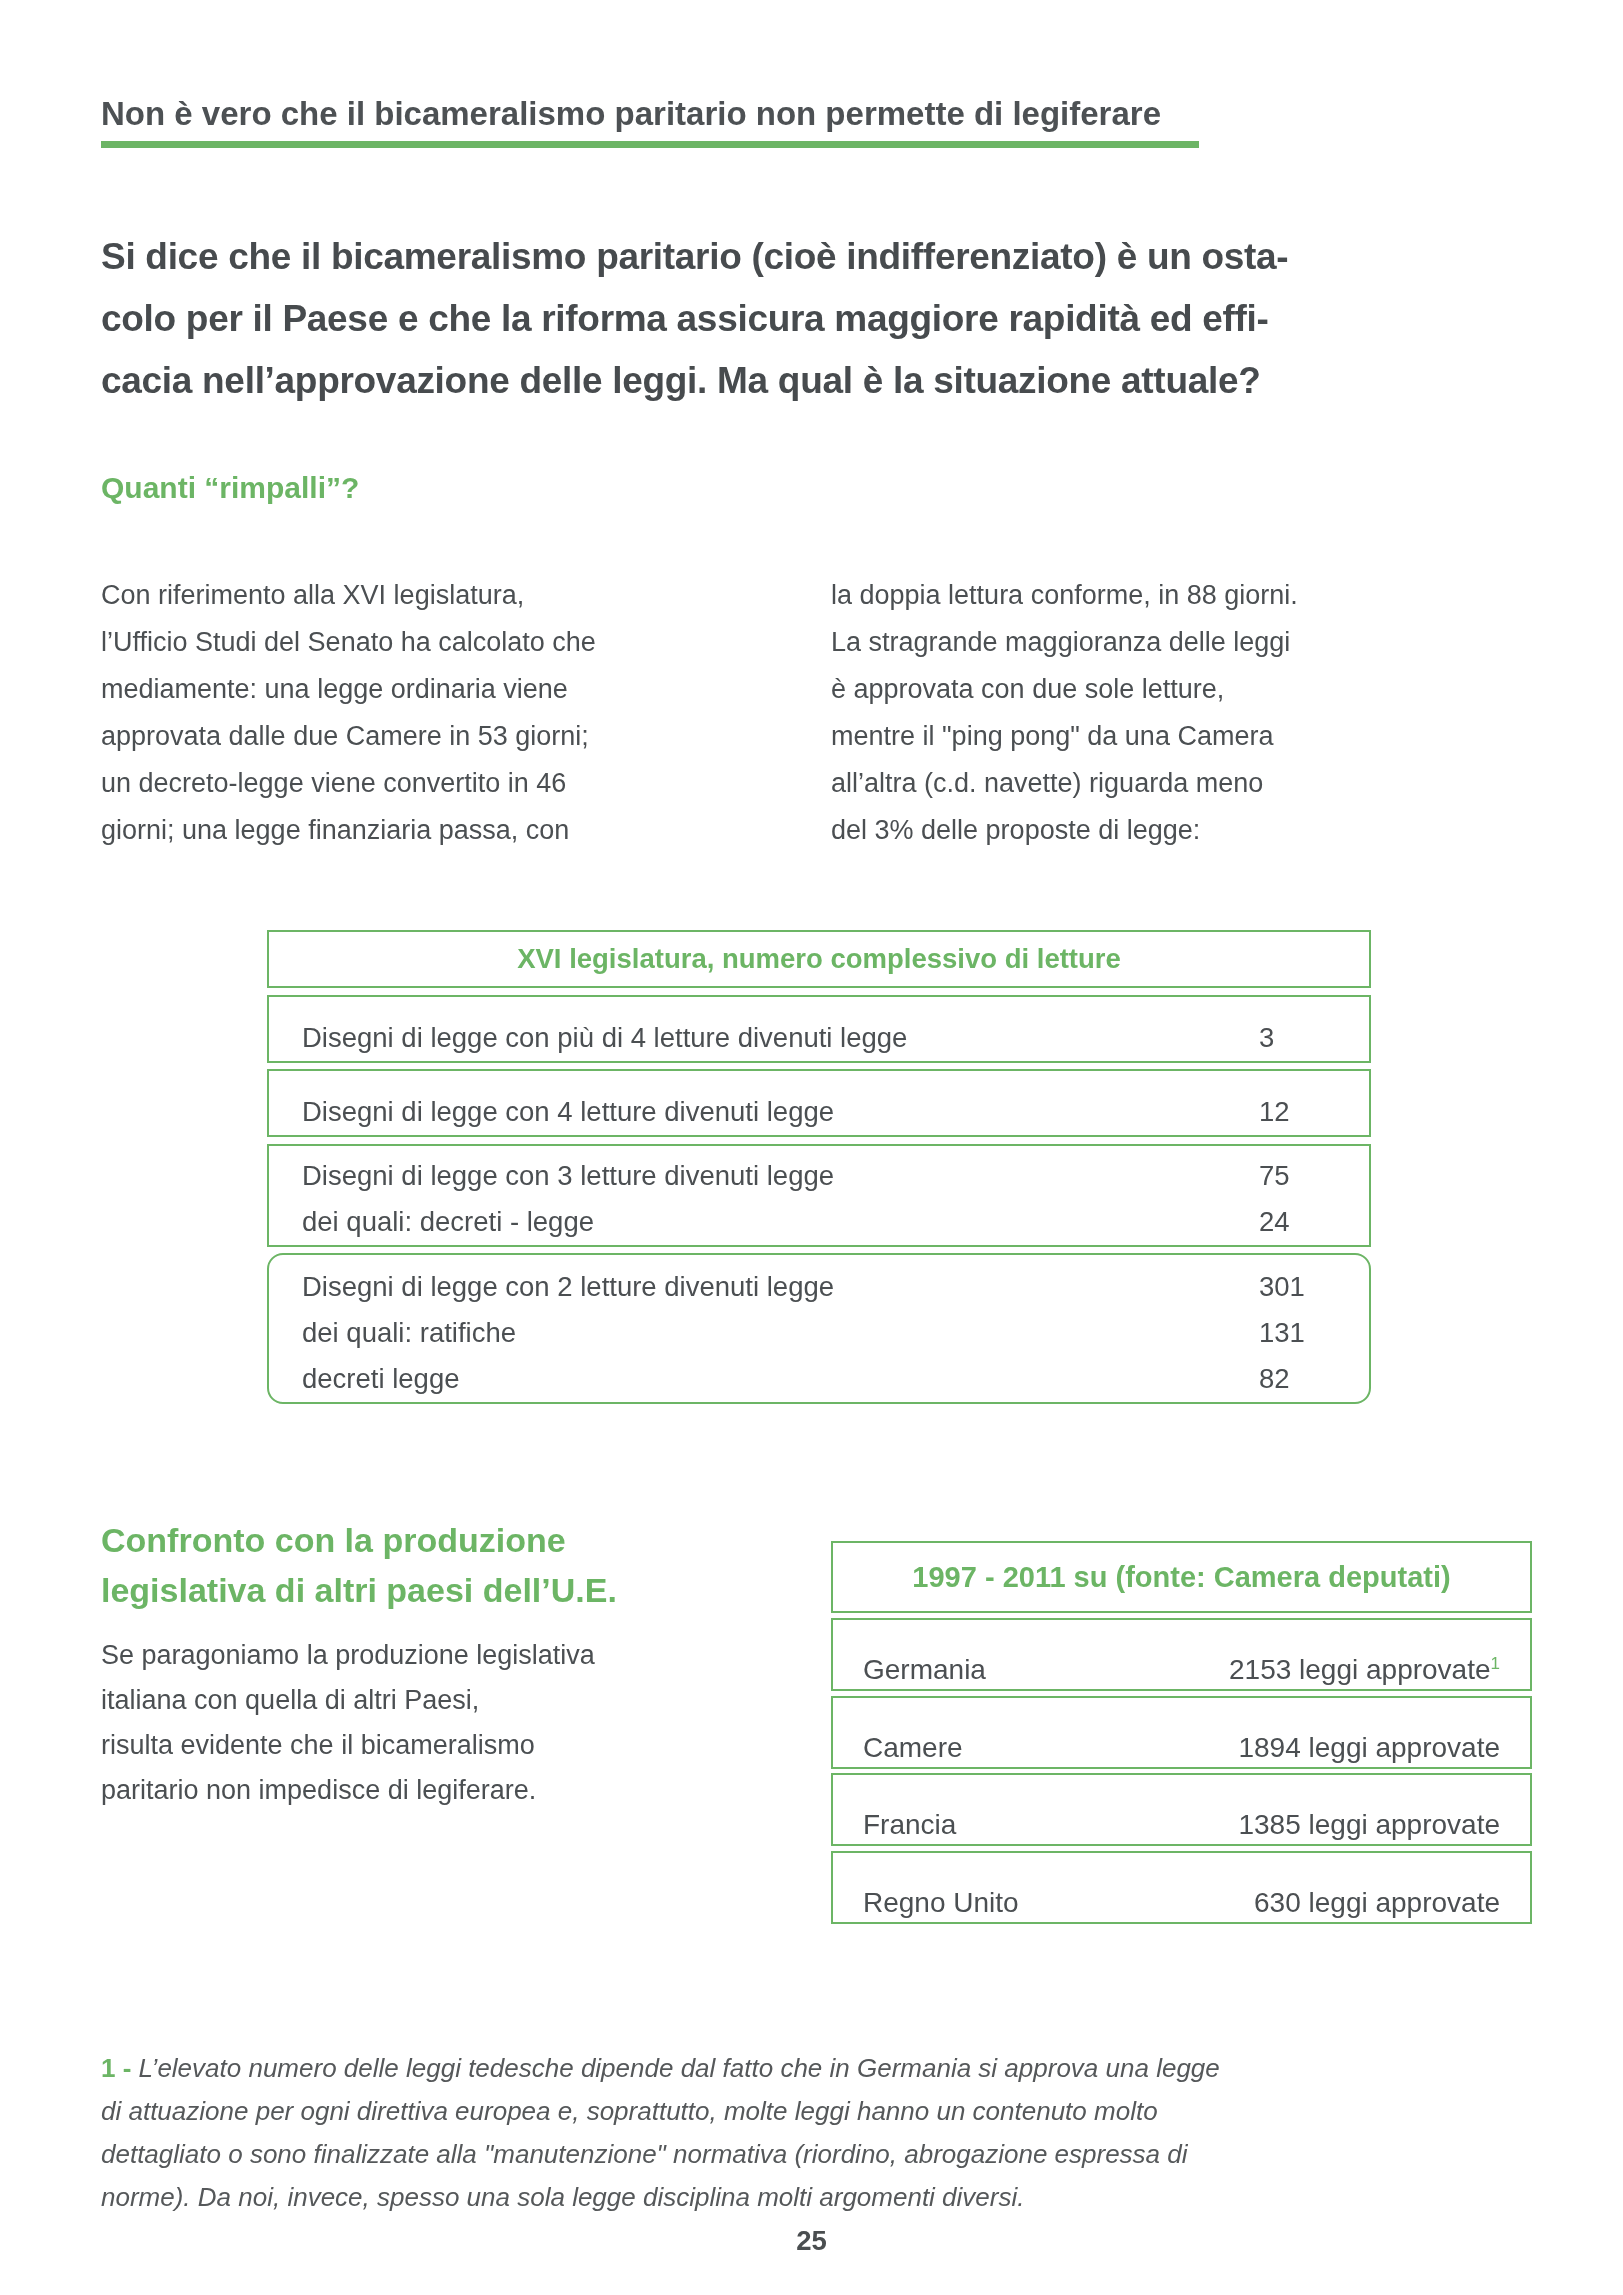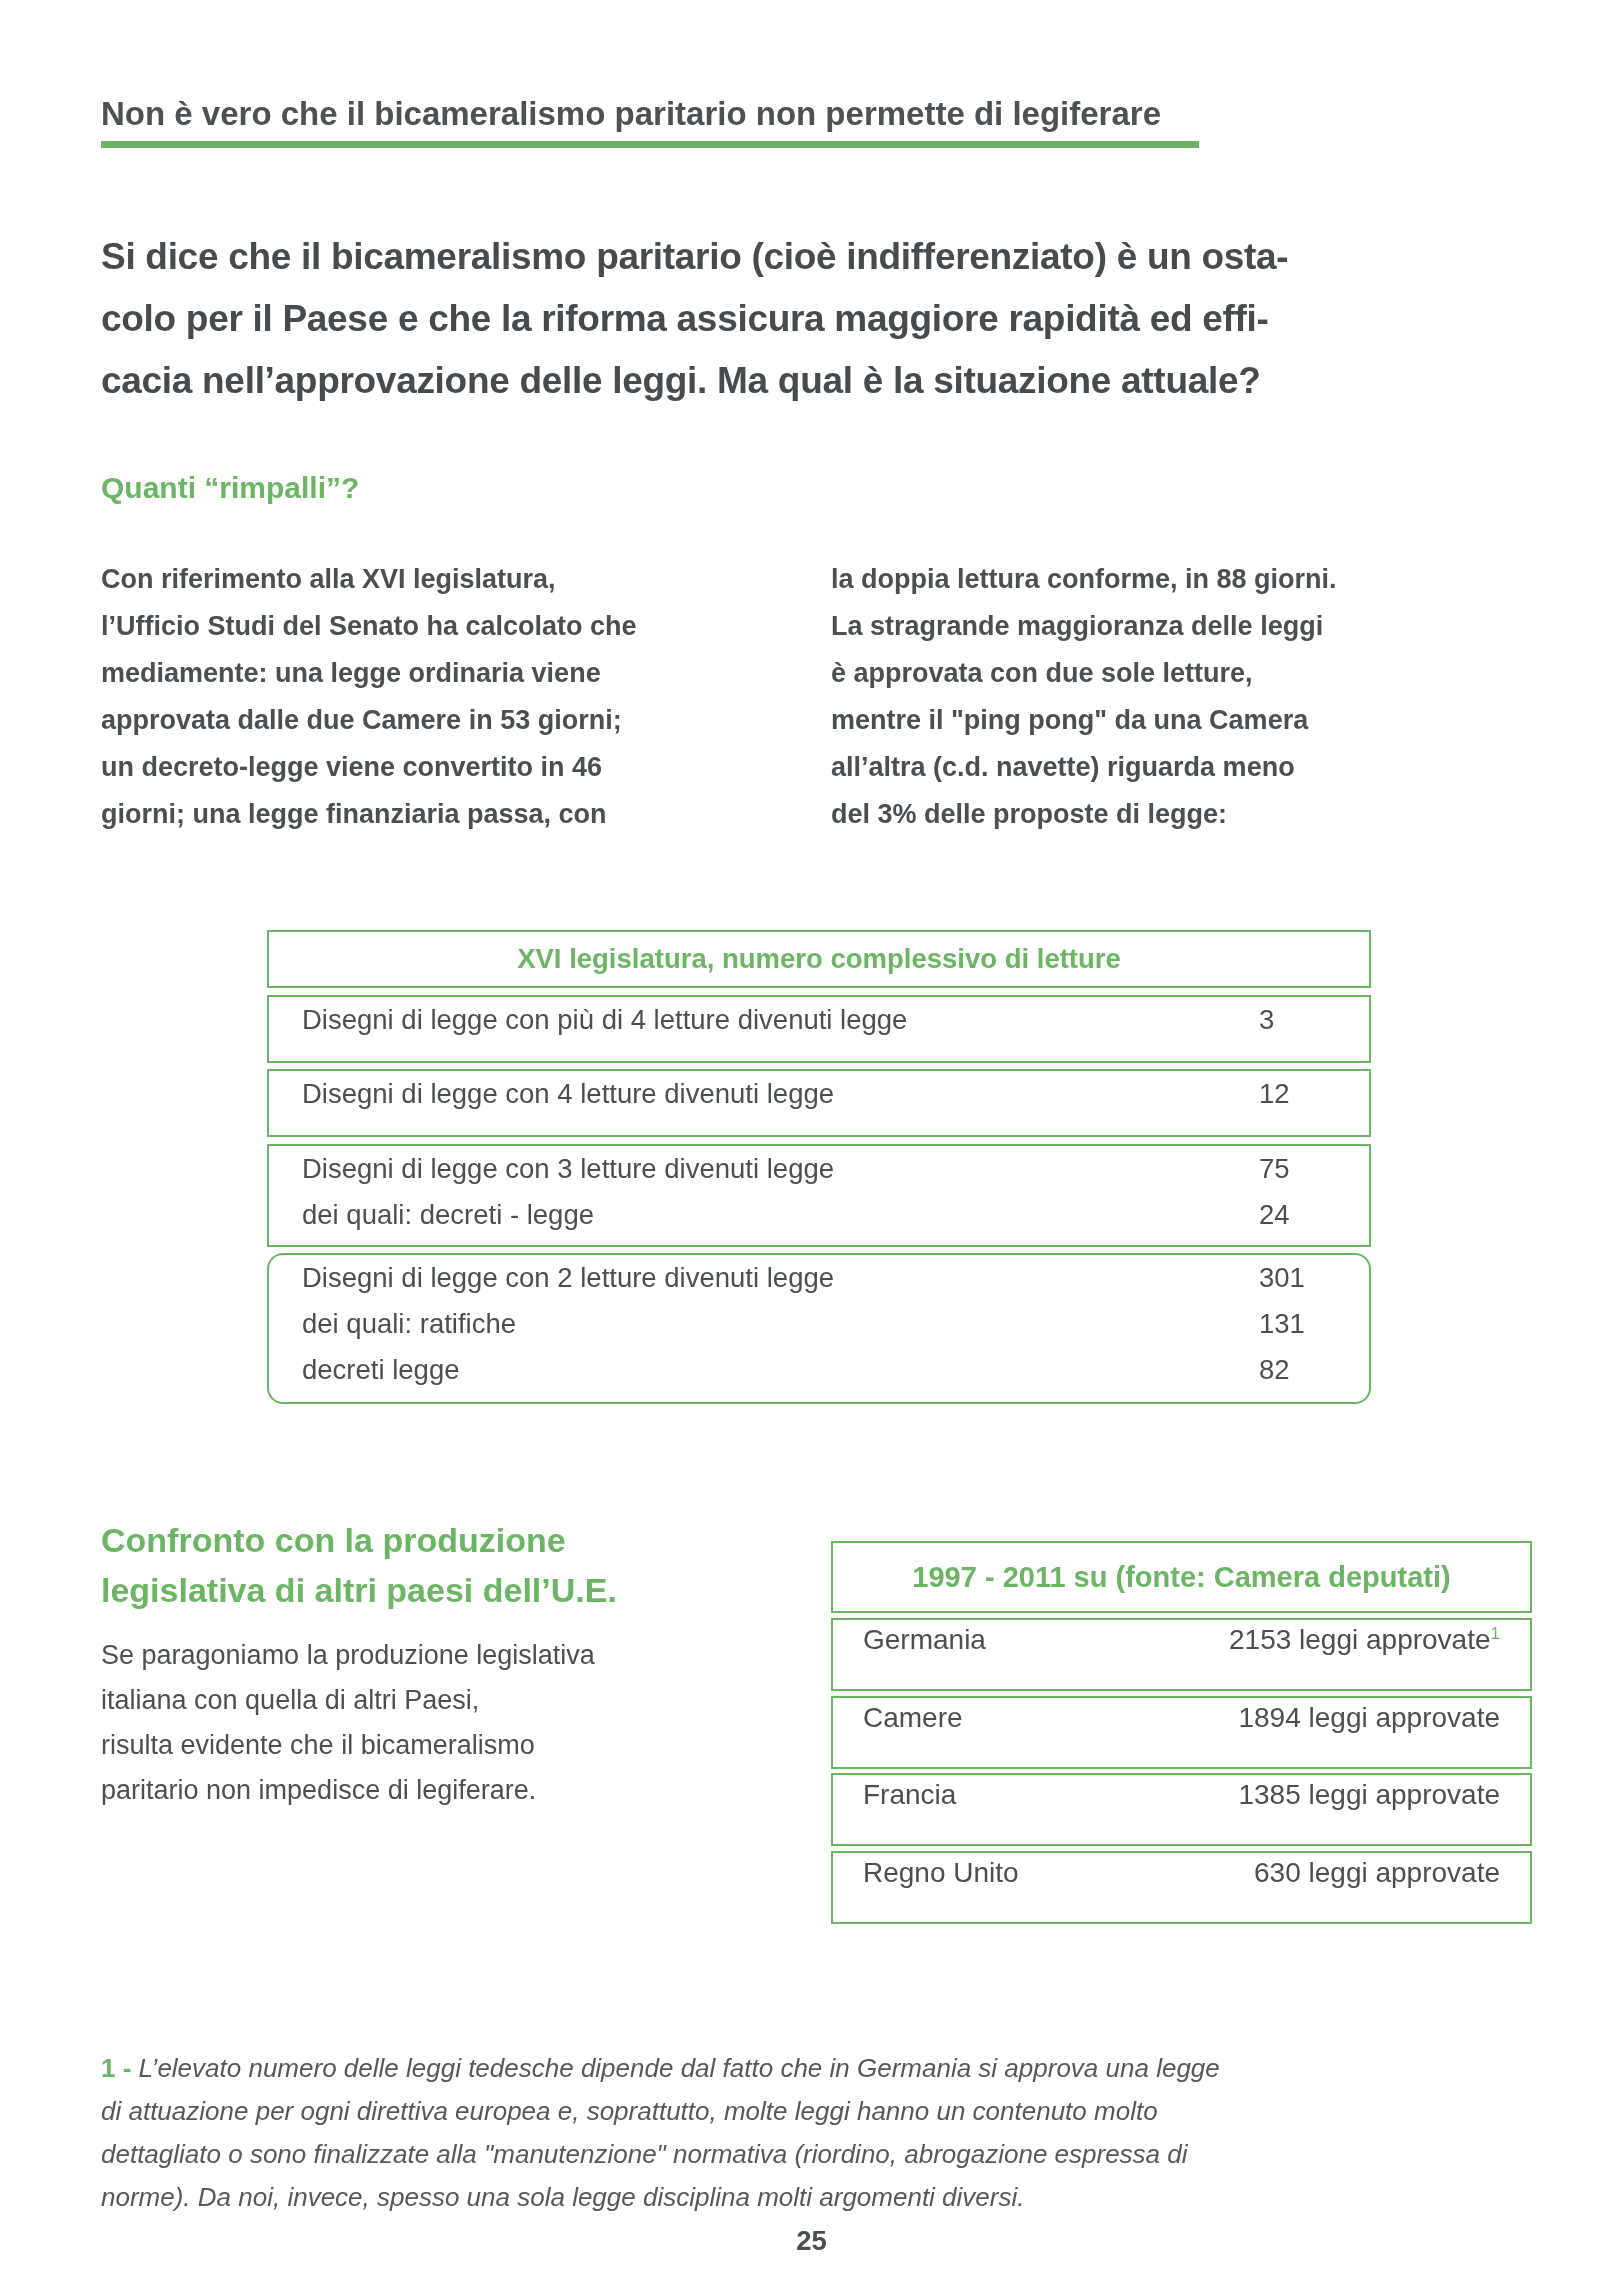--- a/index.html
+++ b/index.html
@@ -29,40 +29,39 @@
     line-height:62px;letter-spacing:-0.3px;
   }
 
   .h-green{color:#6cb565;font-weight:700;}
   .sec1-heading{
     position:absolute;left:101px;top:468px;
     font-size:30px;line-height:39px;
   }
 
   .columns{
-    position:absolute;left:101px;top:556px;
+    position:absolute;left:101px;top:572px;
     display:flex;
-    font-weight:bold;
   }
   .col-left{width:674px;margin-right:56px;}
   .col-right{width:713px;}
   .body-text{
     font-size:27px;line-height:47px;color:#4b4f52;
   }
 
   
   .tbl{
     position:absolute;display:flex;flex-direction:column;
     box-sizing:border-box;
   }
   .tbl1{left:267px;top:910px;width:1104px;gap:6.5px;}
   .tbl2{left:831px;top:1521px;width:701px;gap:4.6px;}
   .tbl-box{
     border:2.6px solid #6cb565;box-sizing:border-box;background:#fff;
-    display:flex;flex-direction:column;justify-content:flex-start;
+    display:flex;flex-direction:column;justify-content:flex-end;
   }
   .tbl-title{
     align-items:center;justify-content:center;
     color:#6cb565;font-weight:700;text-align:center;margin-top:20px;
   }
   .tbl1 .tbl-title{height:58px;font-size:27.5px;}
   .tbl2 .tbl-title{height:72px;font-size:29px;margin-bottom:0.7px;}
   .tbl1 .r1,.tbl1 .r2{min-height:68px;}
   .tbl1 .r3{min-height:103px;}
   .tbl1 .r4{min-height:151px;border-radius:16px;}

